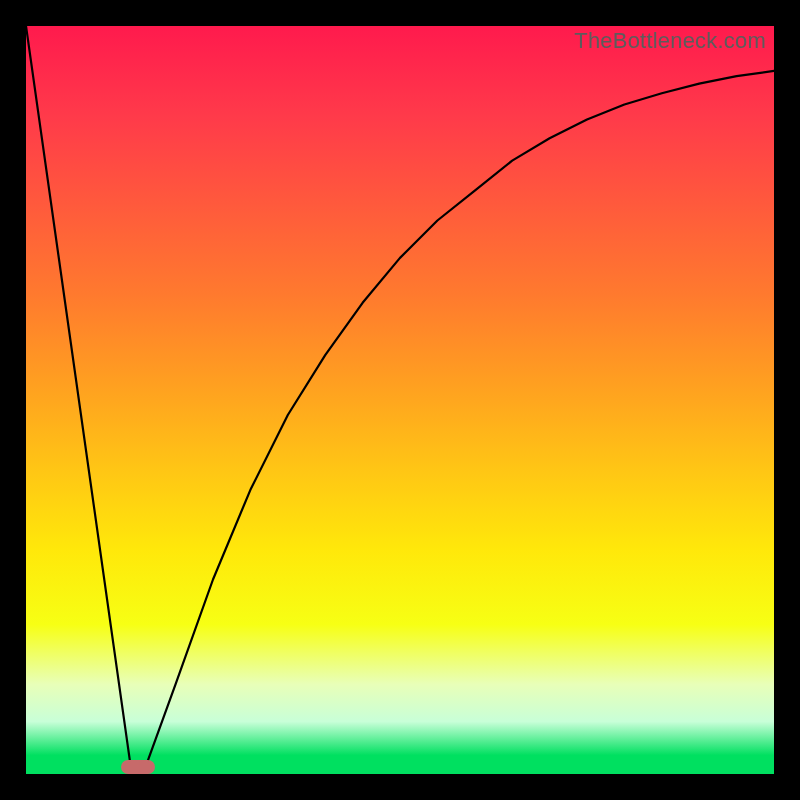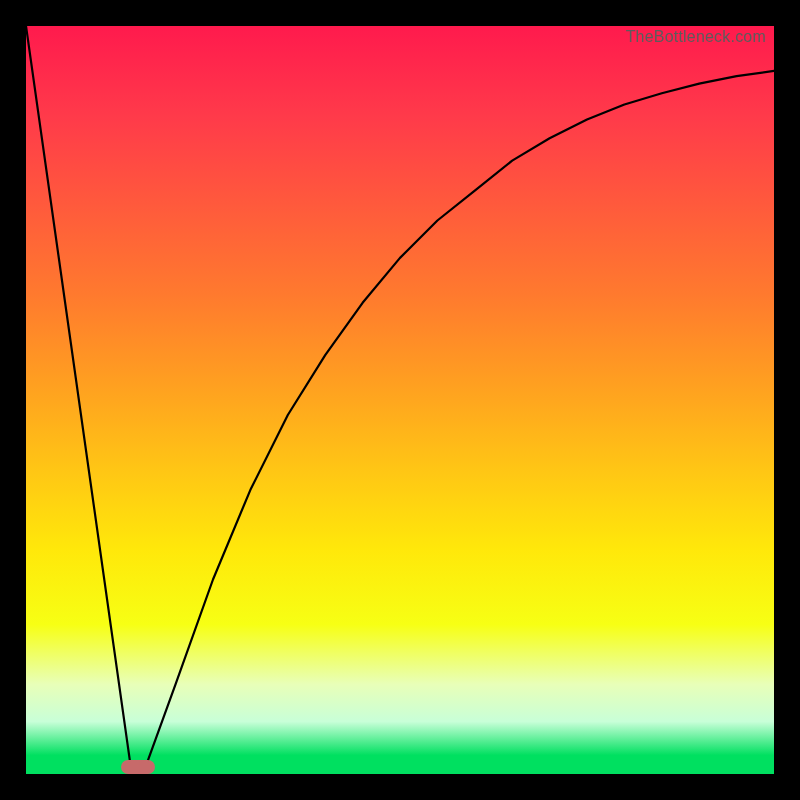--- a/index.html
+++ b/index.html
@@ -35,21 +35,21 @@
       #e8ffb8 88%,
       #c8ffd8 93%,
       #00e060 97.5%,
       #00e060 100%);
   }
   .watermark {
     position: absolute;
     top: 2px;
     right: 8px;
     color: #5c5c5c;
-    font-size: 16px;
+    font-size: 22px;
     font-weight: 500;
     letter-spacing: 0.2px;
     user-select: none;
   }
   svg.curve {
     position: absolute;
     left: 0;
     top: 0;
     width: 748px;
     height: 748px;

